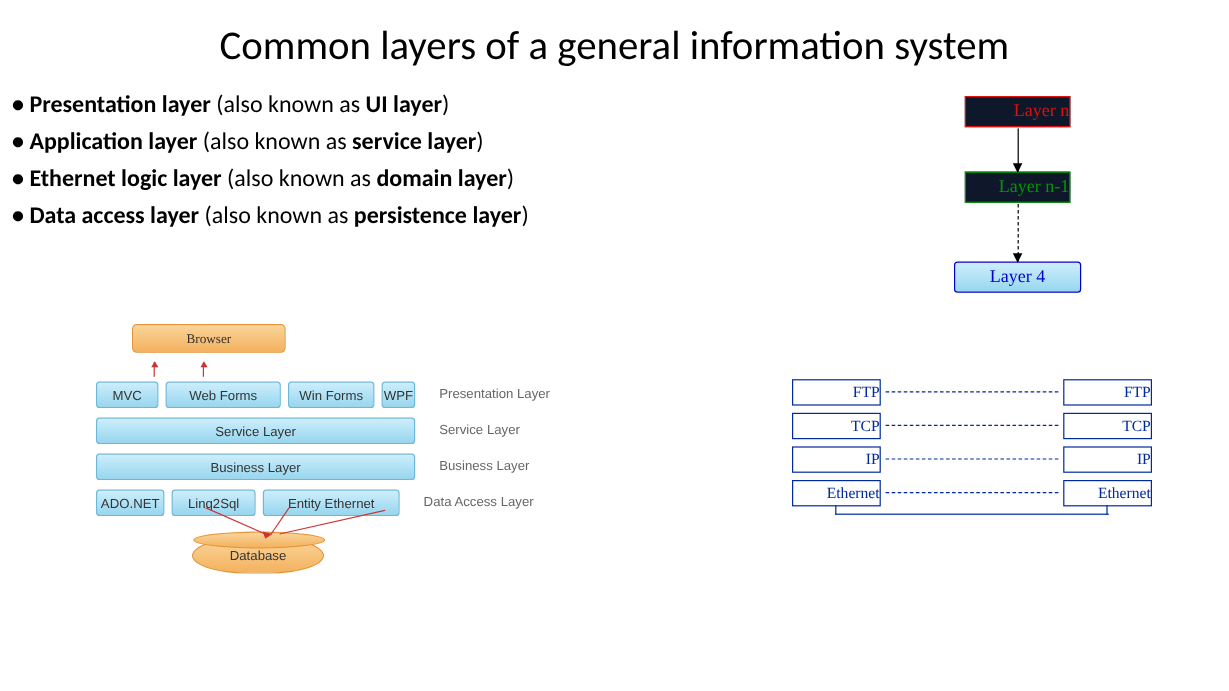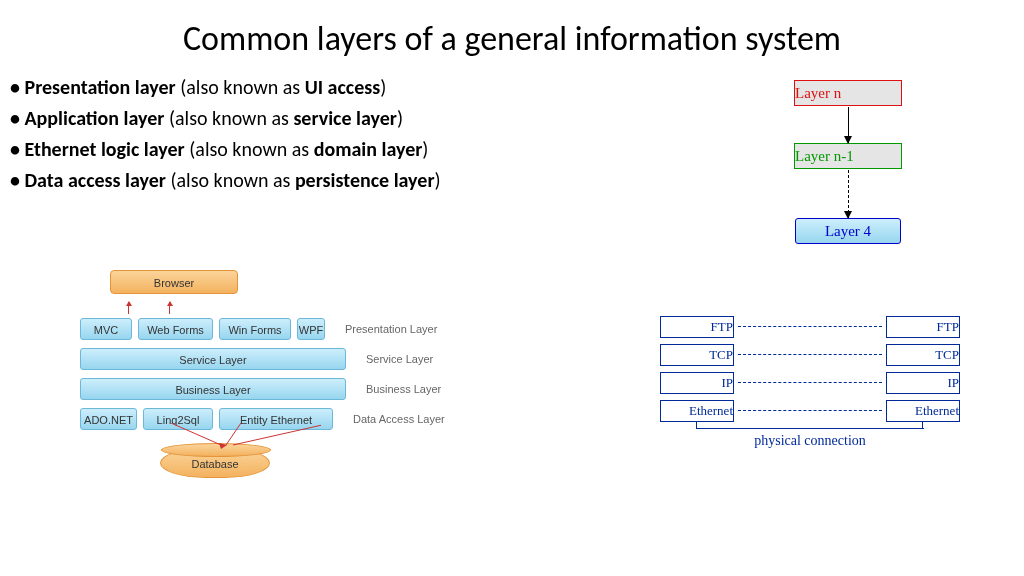--- a/index.html
+++ b/index.html
@@ -25,24 +25,24 @@
     font-size: 20px;
     line-height: 1.55;
     color: #000;
   }
   .bullets .item::before { content: "• "; font-weight: 700; }
   .bullets b { font-weight: 700; }
 
   
   .rdiag { position: absolute; top: 80px; left: 758px; width: 180px; }
   .rbox {
-    width: 108px; height: 26px;
-    text-align: left; font: 15px/24px "Times New Roman", serif;
+    width: 88px; height: 26px;
+    text-align: right; font: 15px/24px "Times New Roman", serif;
     margin: 0 auto;
-    background: #e5e5e5;
+    background: #0f172a;
   }
   .rbox.red   { border: 1.5px solid #d11; color: #d11; }
   .rbox.green { border: 1.5px solid #090; color: #090; }
   .rbox.blue  { border: 1.5px solid #00c; color: #00c; width: 106px; }
   .rarrow {
     width: 1px; height: 36px; margin: 1px auto 0;
     border-left: 1.5px solid #000; position: relative;
   }
   .rarrow::after {
     content: ""; position: absolute; bottom: -1px; left: -5px;
@@ -59,21 +59,21 @@
     text-align: center; color: #333;
   }
   .blue {
     background: linear-gradient(#cdeefc, #97d6ef);
     border: 1px solid #6cb8d8; border-radius: 3px;
     text-align: center; color: #333;
   }
   .llabel { color: #666; font-size: 11px; }
   .lrow { display: flex; gap: 6px; align-items: center; margin-bottom: 8px; }
   .lrow .blue { height: 22px; line-height: 22px; }
-  .browser { width: 128px; height: 24px; line-height: 24px; margin-left: 30px; margin-bottom: 8px; }
+  .browser { width: 128px; height: 24px; line-height: 24px; margin-left: 30px; margin-bottom: 8px; font-family: Liberation Serif, serif; }
   .upar { display:flex; gap:40px; margin-left: 48px; height:14px; margin-bottom:2px; }
   .upar span { width:1px; height:12px; border-left:1px solid #c33; position:relative; }
   .upar span::before { content:""; position:absolute; top:-1px; left:-3px; border-left:3px solid transparent; border-right:3px solid transparent; border-bottom:5px solid #c33; }
   .db {
     width: 110px; height: 30px; margin-left: 80px; margin-top: 18px;
     background: linear-gradient(#fbd49a, #f3b25f);
     border: 1px solid #e4953a; border-radius: 50%/60%;
     text-align:center; line-height:30px; color:#333; position:relative;
   }
   .db::before {
@@ -93,21 +93,21 @@
   .bottomline { border-top:1.2px solid #002a9c; margin:0 36px; position:relative; }
   .bottomline::before,.bottomline::after { content:""; position:absolute; width:1px; height:8px; border-left:1.2px solid #002a9c; top:-8px; }
   .bottomline::before{ left:0;} .bottomline::after{ right:0;}
 </style>
 </head>
 <body>
 
 <div class="title">Common layers of a general information system</div>
 
 <div class="bullets">
-  <div class="item"><b>Presentation layer</b><span> (also known as </span><b>UI access</b><span>)</span></div>
+  <div class="item"><b>Presentation layer</b><span> (also known as </span><b>UI layer</b><span>)</span></div>
   <div class="item"><b>Application layer</b><span> (also known as </span><b>service layer</b><span>)</span></div>
   <div class="item"><b>Ethernet logic layer</b><span> (also known as </span><b>domain layer</b><span>)</span></div>
   <div class="item"><b>Data access layer</b><span> (also known as </span><b>persistence layer</b><span>)</span></div>
 </div>
 
 <div class="rdiag">
   <div class="rbox red">Layer n</div>
   <div class="rarrow"></div>
   <div class="rbox green">Layer n-1</div>
   <div class="rarrow dashed"></div>
@@ -116,21 +116,21 @@
 
 <div class="ldiag">
   <div class="orange browser">Browser</div>
   <div class="upar">
       <span></span>
       <span></span>
     </div>
 
   <div class="lrow">
     <div class="blue" style="width:52px">MVC</div>
-    <div class="blue" style="width:75px">Web Forms</div>
+    <div class="blue" style="width:96px">Web Forms</div>
     <div class="blue" style="width:72px">Win Forms</div>
     <div class="blue" style="width:28px">WPF</div>
     <div class="llabel" style="margin-left:14px">Presentation Layer</div>
   </div>
 
   <div class="lrow">
     <div class="blue" style="width:266px">Service Layer</div>
     <div class="llabel" style="margin-left:14px">Service Layer</div>
   </div>
 
@@ -174,14 +174,13 @@
     <div class="nbox">IP</div>
     <div class="ndash"></div>
     <div class="nbox">IP</div>
   </div>
   <div class="nrow">
     <div class="nbox">Ethernet</div>
     <div class="ndash"></div>
     <div class="nbox">Ethernet</div>
   </div>
   <div class="bottomline"></div>
-  <div class="phys">physical connection</div>
 </div>
 
 </body></html>

